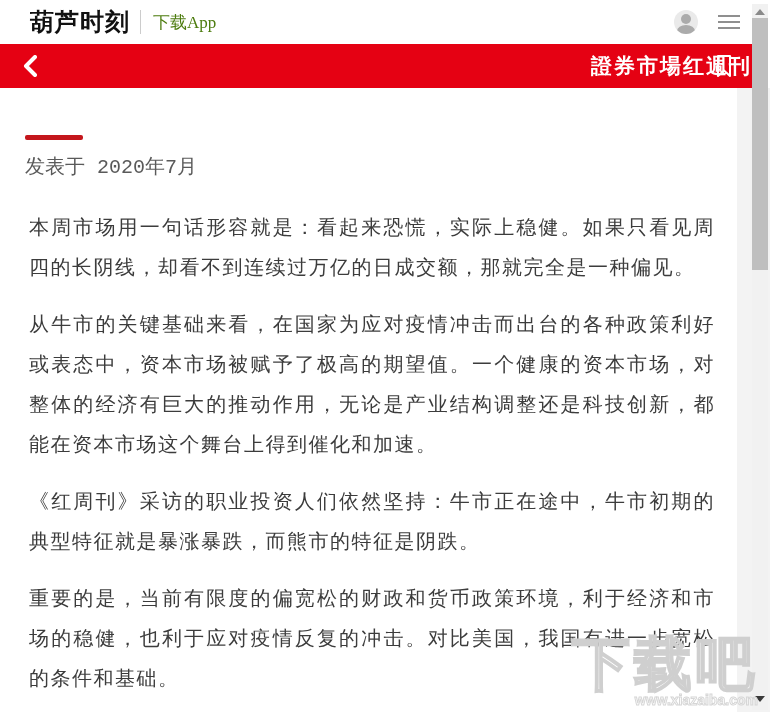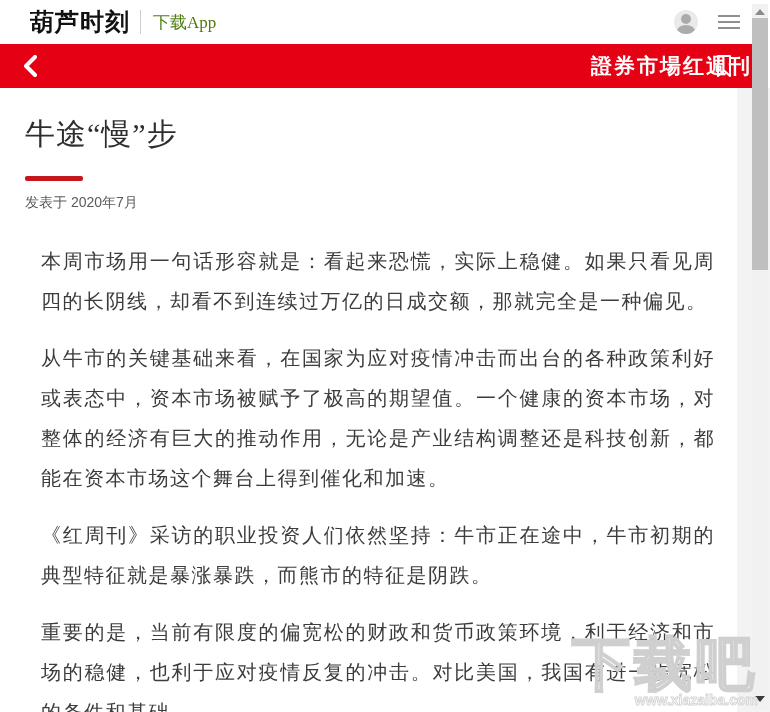--- a/index.html
+++ b/index.html
@@ -92,31 +92,31 @@
     color: #2e2e2e; letter-spacing: 1px;
     font-family: "Liberation Serif", "DejaVu Serif", serif;
   }
   .title-underline {
     width: 58px; height: 5px;
     background: #c4161c; border-radius: 2px;
     margin: 21px 0 0 0;
   }
   .pub-date {
     margin: 13px 0 0 0;
-    font-size: 14px; color: #5a5a5a;
-    font-family: Liberation Sans, sans-serif;
+    font-size: 20px; color: #5a5a5a;
+    font-family: Liberation Mono, monospace;
   }
   .article-body { margin-top: 29px; }
   .article-body .para {
-    margin: 0 0 17px 16px;
+    margin: 0 0 17px 4px;
     font-size: 20px; line-height: 40px;
     letter-spacing: 1.5px;
     color: #3c3c3c;
     text-align: justify;
-    font-family: Liberation Sans, sans-serif;
+    font-family: Liberation Mono, monospace;
   }
 
   
   .right-gutter {
     position: absolute; top: 88px; left: 737px;
     width: 33px; height: 624px;
     background: #f3f3f3;
   }
   .scrollbar {
     position: absolute; top: 4px; right: 2px;
@@ -193,21 +193,20 @@
     </span>
     <span class="banner-title">證券市場红週刊</span>
     <span class="bookmark-btn">
       <svg width="18" height="24" viewBox="0 0 18 24">
         <path d="M3 2 h12 v20 l-6 -5.5 l-6 5.5 z" fill="none" stroke="#ffffff" stroke-width="2" stroke-linejoin="round"></path>
       </svg>
     </span>
   </div>
 
   <div class="main">
-    <h1 class="article-title">牛途“慢”步</h1>
     <div class="title-underline"></div>
     <p class="pub-date">发表于 2020年7月</p>
     <div class="article-body">
         <p class="para">本周市场用一句话形容就是：看起来恐慌，实际上稳健。如果只看见周四的长阴线，却看不到连续过万亿的日成交额，那就完全是一种偏见。</p>
         <p class="para">从牛市的关键基础来看，在国家为应对疫情冲击而出台的各种政策利好或表态中，资本市场被赋予了极高的期望值。一个健康的资本市场，对整体的经济有巨大的推动作用，无论是产业结构调整还是科技创新，都能在资本市场这个舞台上得到催化和加速。</p>
         <p class="para">《红周刊》采访的职业投资人们依然坚持：牛市正在途中，牛市初期的典型特征就是暴涨暴跌，而熊市的特征是阴跌。</p>
         <p class="para">重要的是，当前有限度的偏宽松的财政和货币政策环境，利于经济和市场的稳健，也利于应对疫情反复的冲击。对比美国，我国有进一步宽松的条件和基础。</p>
       </div>
   </div>
 

